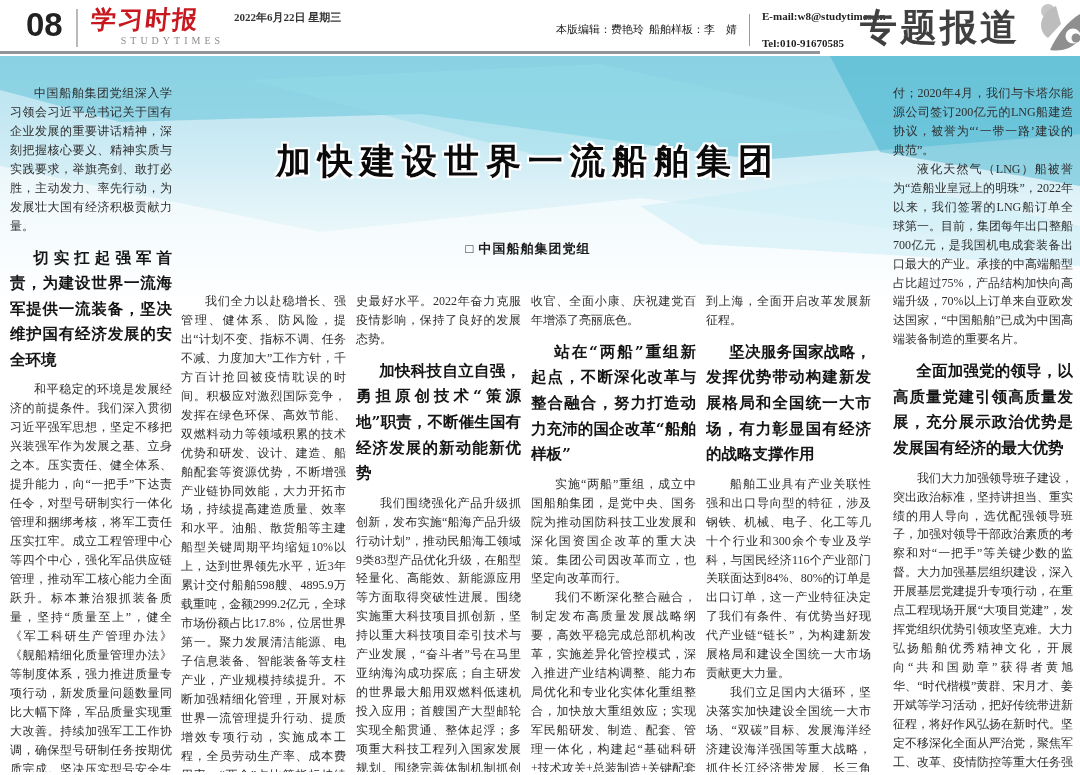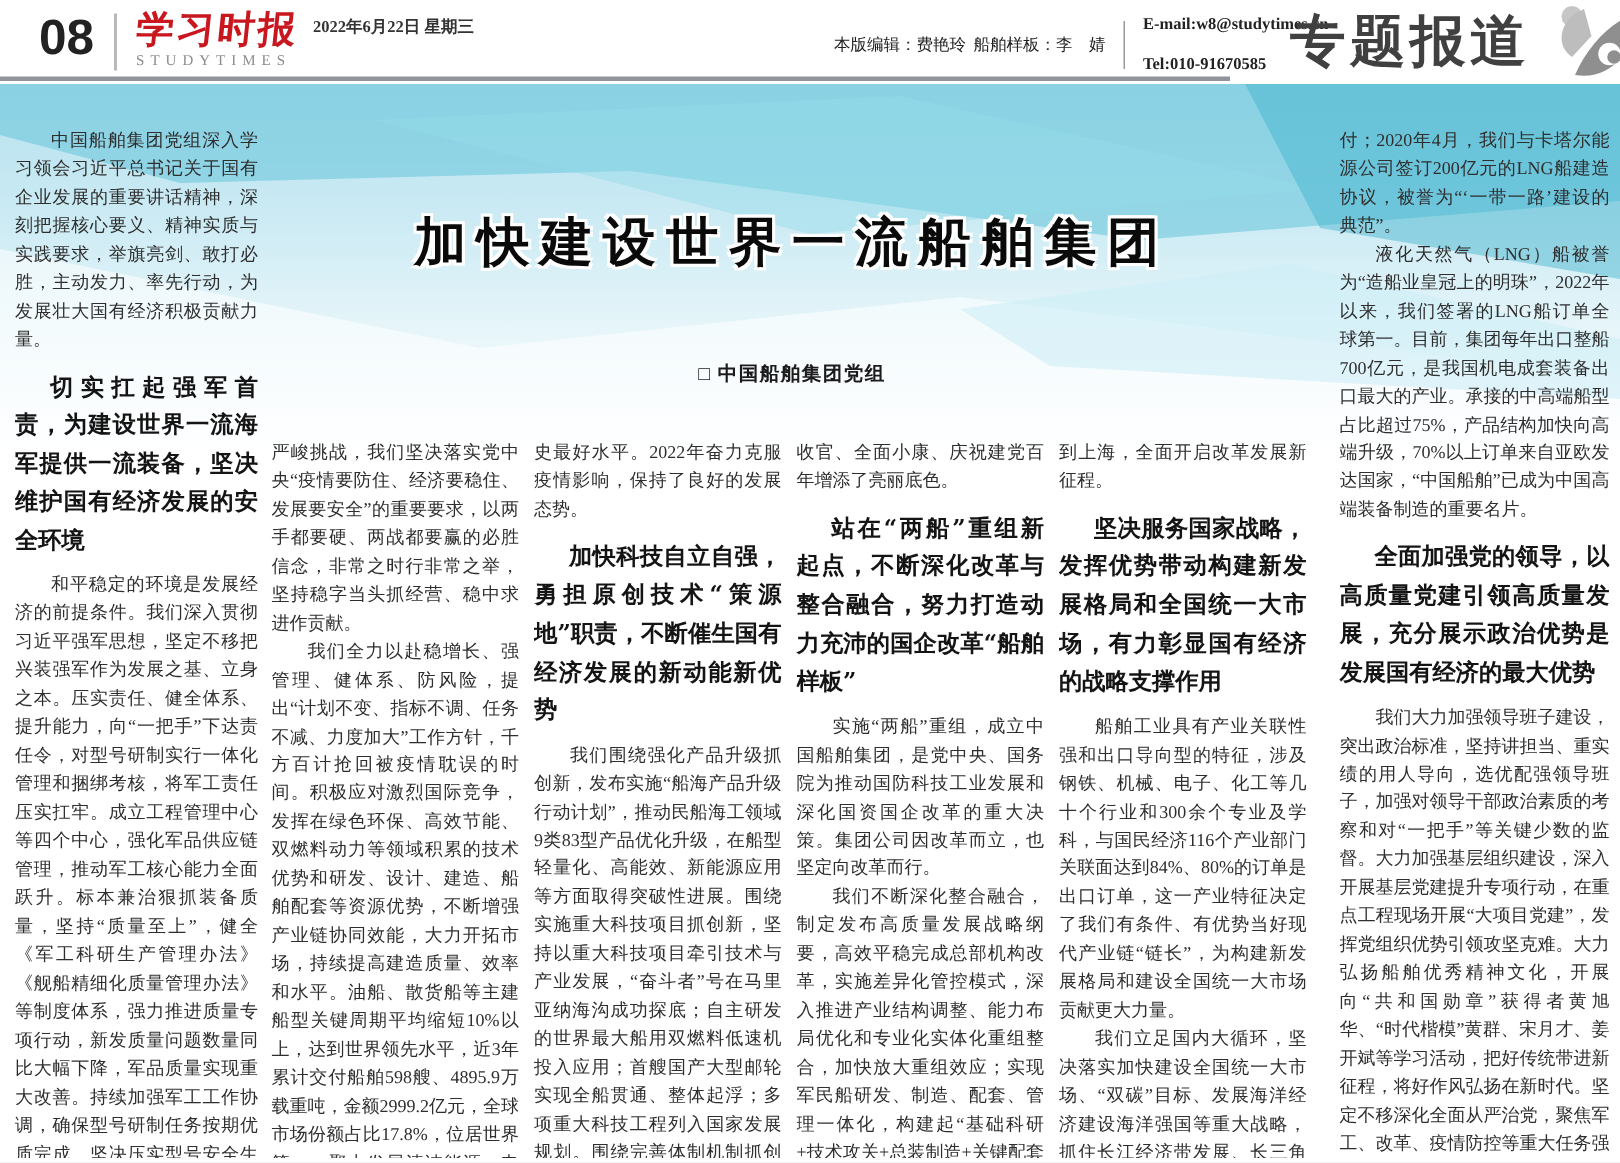--- a/index.html
+++ b/index.html
@@ -14,21 +14,21 @@
 
   
   .hdr{position:absolute;top:0;left:0;width:1080px;height:56px;background:#fff;padding-left:20px;}
   .hdr-rule{position:absolute;top:51px;left:0;width:820px;height:3px;background:#8f959a;}
   .hdr-left{position:absolute;left:26px;top:7px;display:flex;align-items:flex-start;}
   .page-num{font-family:"Liberation Sans",sans-serif;font-size:33px;font-weight:700;color:#222;line-height:1.1;}
   .hdr-div{width:2px;height:38px;background:#b9b9b9;margin:2px 13px 0 13px;}
   .logo-block{display:flex;flex-direction:column;}
   .masthead-logo{font-family:"DejaVu Serif",serif;font-size:25px;font-weight:900;
                  color:var(--masthead_red);letter-spacing:2px;line-height:1.05;transform:skewX(-6deg);}
-  .masthead-sub{font-size:10px;letter-spacing:4px;color:#8c8c8c;margin-top:2px;}
+  .masthead-sub{font-size:10px;letter-spacing:4px;color:#8c8c8c;margin-top:2px;margin-left:30px;}
   .hdr-date{font-size:11px;color:#333;margin-left:10px;padding-top:3px;font-weight:700;}
   .hdr-mid{position:absolute;left:556px;top:10px;display:flex;align-items:center;}
   .editors{display:flex;flex-direction:row;gap:5px;font-size:11px;color:#222;}
   .vsep{width:1px;height:32px;background:#9a9a9a;margin:0 12px;}
   .contact{display:flex;flex-direction:column;gap:15px;font-size:11px;color:#222;font-weight:700;justify-content:space-between;}
   .hdr-right{position:absolute;right:10px;top:2px;display:flex;align-items:center;gap:8px;}
   .section-title{font-family:"Liberation Sans",sans-serif;font-size:37px;font-weight:700;
                  color:var(--section_gray);letter-spacing:3px;line-height:1.2;}
 
   
@@ -107,21 +107,20 @@
     <div class="headline">加快建设世界一流船舶集团</div>
     <div class="byline">□ 中国船舶集团党组</div>
   </div>
 
   <div class="col col1">
       <p class="para">中国船舶集团党组深入学习领会习近平总书记关于国有企业发展的重要讲话精神，深刻把握核心要义、精神实质与实践要求，举旗亮剑、敢打必胜，主动发力、率先行动，为发展壮大国有经济积极贡献力量。</p>
       <h3 class="sub-head">切实扛起强军首责，为建设世界一流海军提供一流装备，坚决维护国有经济发展的安全环境</h3>
       <p class="para">和平稳定的环境是发展经济的前提条件。我们深入贯彻习近平强军思想，坚定不移把兴装强军作为发展之基、立身之本。压实责任、健全体系、提升能力，向“一把手”下达责任令，对型号研制实行一体化管理和捆绑考核，将军工责任压实扛牢。成立工程管理中心等四个中心，强化军品供应链管理，推动军工核心能力全面跃升。标本兼治狠抓装备质量，坚持“质量至上”，健全《军工科研生产管理办法》《舰船精细化质量管理办法》等制度体系，强力推进质量专项行动，新发质量问题数量同比大幅下降，军品质量实现重大改善。持续加强军工工作协调，确保型号研制任务按期优质完成。坚决压实型号安全生产责任制，推进“干净工程”建设，型号风险防控全面加强。</p>
     </div>
   <div class="col col2">
-      <p class="para cont">严峻挑战，我们坚决落实党中央“疫情要防住、经济要稳住、发展要安全”的重要要求，以两手都要硬、两战都要赢的必胜信念，非常之时行非常之举，坚持稳字当头抓经营、稳中求进作贡献。</p>
       <p class="para">我们全力以赴稳增长、强管理、健体系、防风险，提出“计划不变、指标不调、任务不减、力度加大”工作方针，千方百计抢回被疫情耽误的时间。积极应对激烈国际竞争，发挥在绿色环保、高效节能、双燃料动力等领域积累的技术优势和研发、设计、建造、船舶配套等资源优势，不断增强产业链协同效能，大力开拓市场，持续提高建造质量、效率和水平。油船、散货船等主建船型关键周期平均缩短10%以上，达到世界领先水平，近3年累计交付船舶598艘、4895.9万载重吨，金额2999.2亿元，全球市场份额占比17.8%，位居世界第一。聚力发展清洁能源、电子信息装备、智能装备等支柱产业，产业规模持续提升。不断加强精细化管理，开展对标世界一流管理提升行动、提质增效专项行动，实施成本工程，全员劳动生产率、成本费用率、“两金”占比等指标持续优化，发展质量效益显著提高。不断加强依法治企，连续两年重大纠纷案件数量、标的额双降超过20%，避免和挽回损失51.3亿元。</p>
     </div>
   <div class="col col3">
       <p class="para cont">史最好水平。2022年奋力克服疫情影响，保持了良好的发展态势。</p>
       <h3 class="sub-head">加快科技自立自强，勇担原创技术“策源地”职责，不断催生国有经济发展的新动能新优势</h3>
       <p class="para">我们围绕强化产品升级抓创新，发布实施“船海产品升级行动计划”，推动民船海工领域9类83型产品优化升级，在船型轻量化、高能效、新能源应用等方面取得突破性进展。围绕实施重大科技项目抓创新，坚持以重大科技项目牵引技术与产业发展，“奋斗者”号在马里亚纳海沟成功探底；自主研发的世界最大船用双燃料低速机投入应用；首艘国产大型邮轮实现全船贯通、整体起浮；多项重大科技工程列入国家发展规划。围绕完善体制机制抓创新，统筹36家科研院所和63家国家级创新平台，组建做实集团公司科技委；形成总部统筹协调、院所和企业技术中心分工协作的总体研发格局。围绕打造人才高地抓创新，支持人才坚持“四个面向”开展科研攻关，完善“揭榜挂帅”“赛马”机制，建立“首席专家—学科带头人”“首席技师—技能带头人”专家职务晋升序列，集团公司成为全国首家建立特级技师制度的单位。通过接续奋斗，中国船舶集团公司重大创新捷报频传，为“十三五”</p>
     </div>
   <div class="col col4">
       <p class="para cont">收官、全面小康、庆祝建党百年增添了亮丽底色。</p>
       <h3 class="sub-head">站在“两船”重组新起点，不断深化改革与整合融合，努力打造动力充沛的国企改革“船舶样板”</h3>

